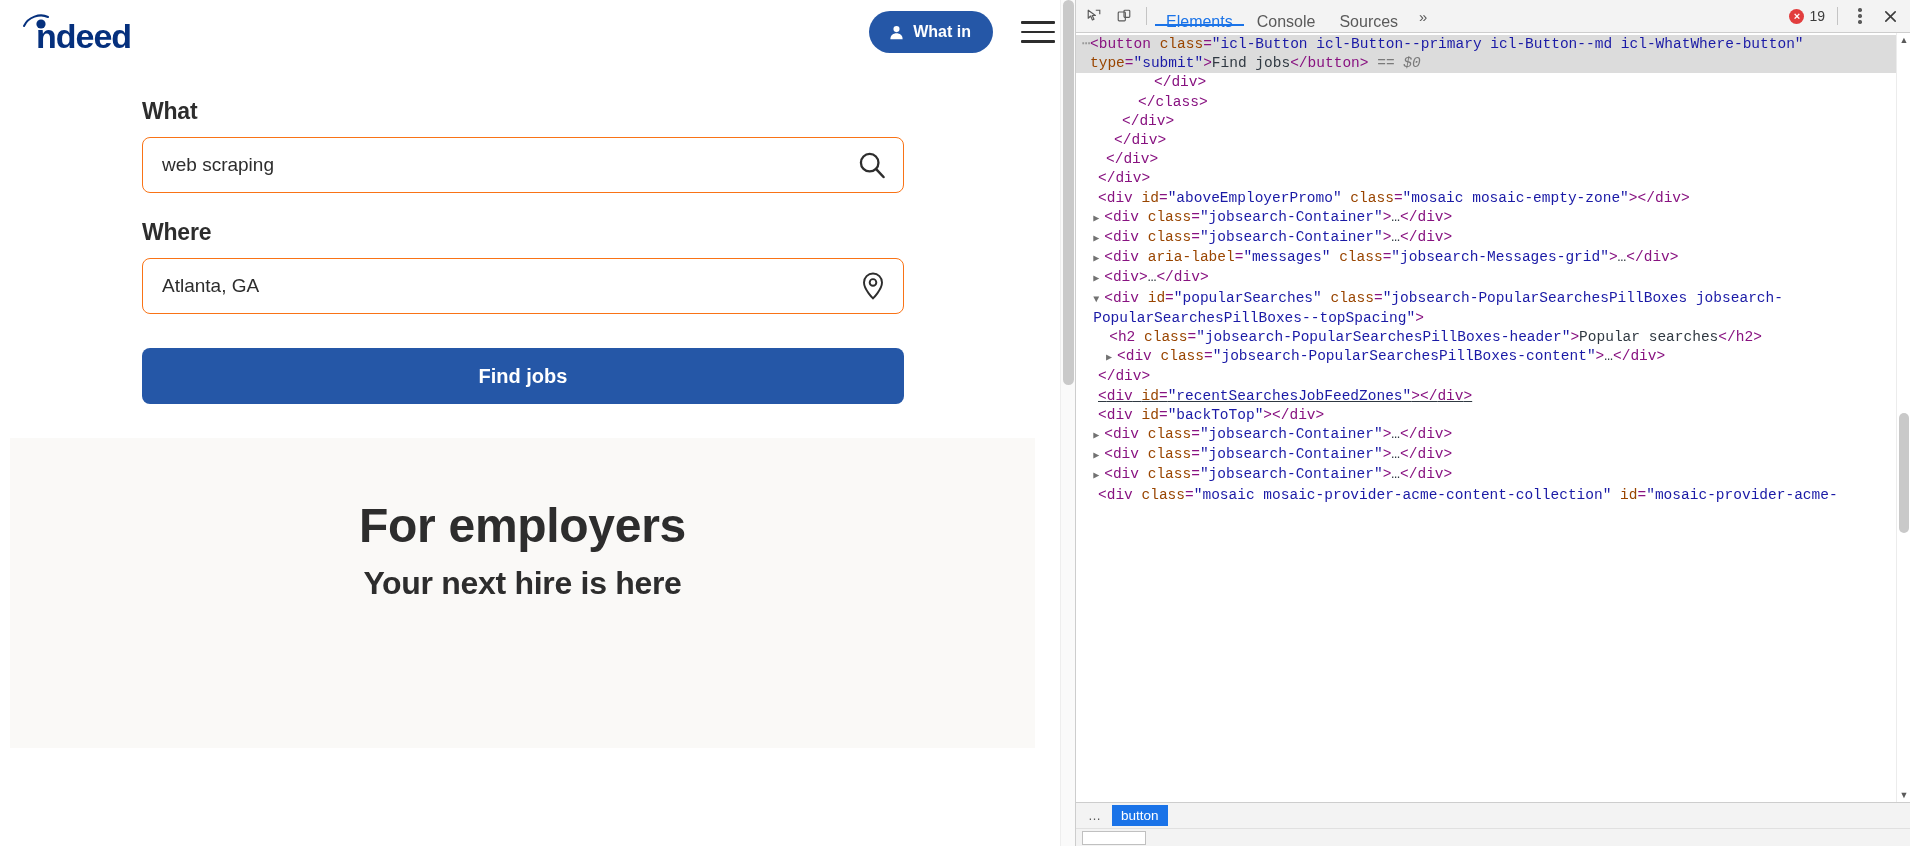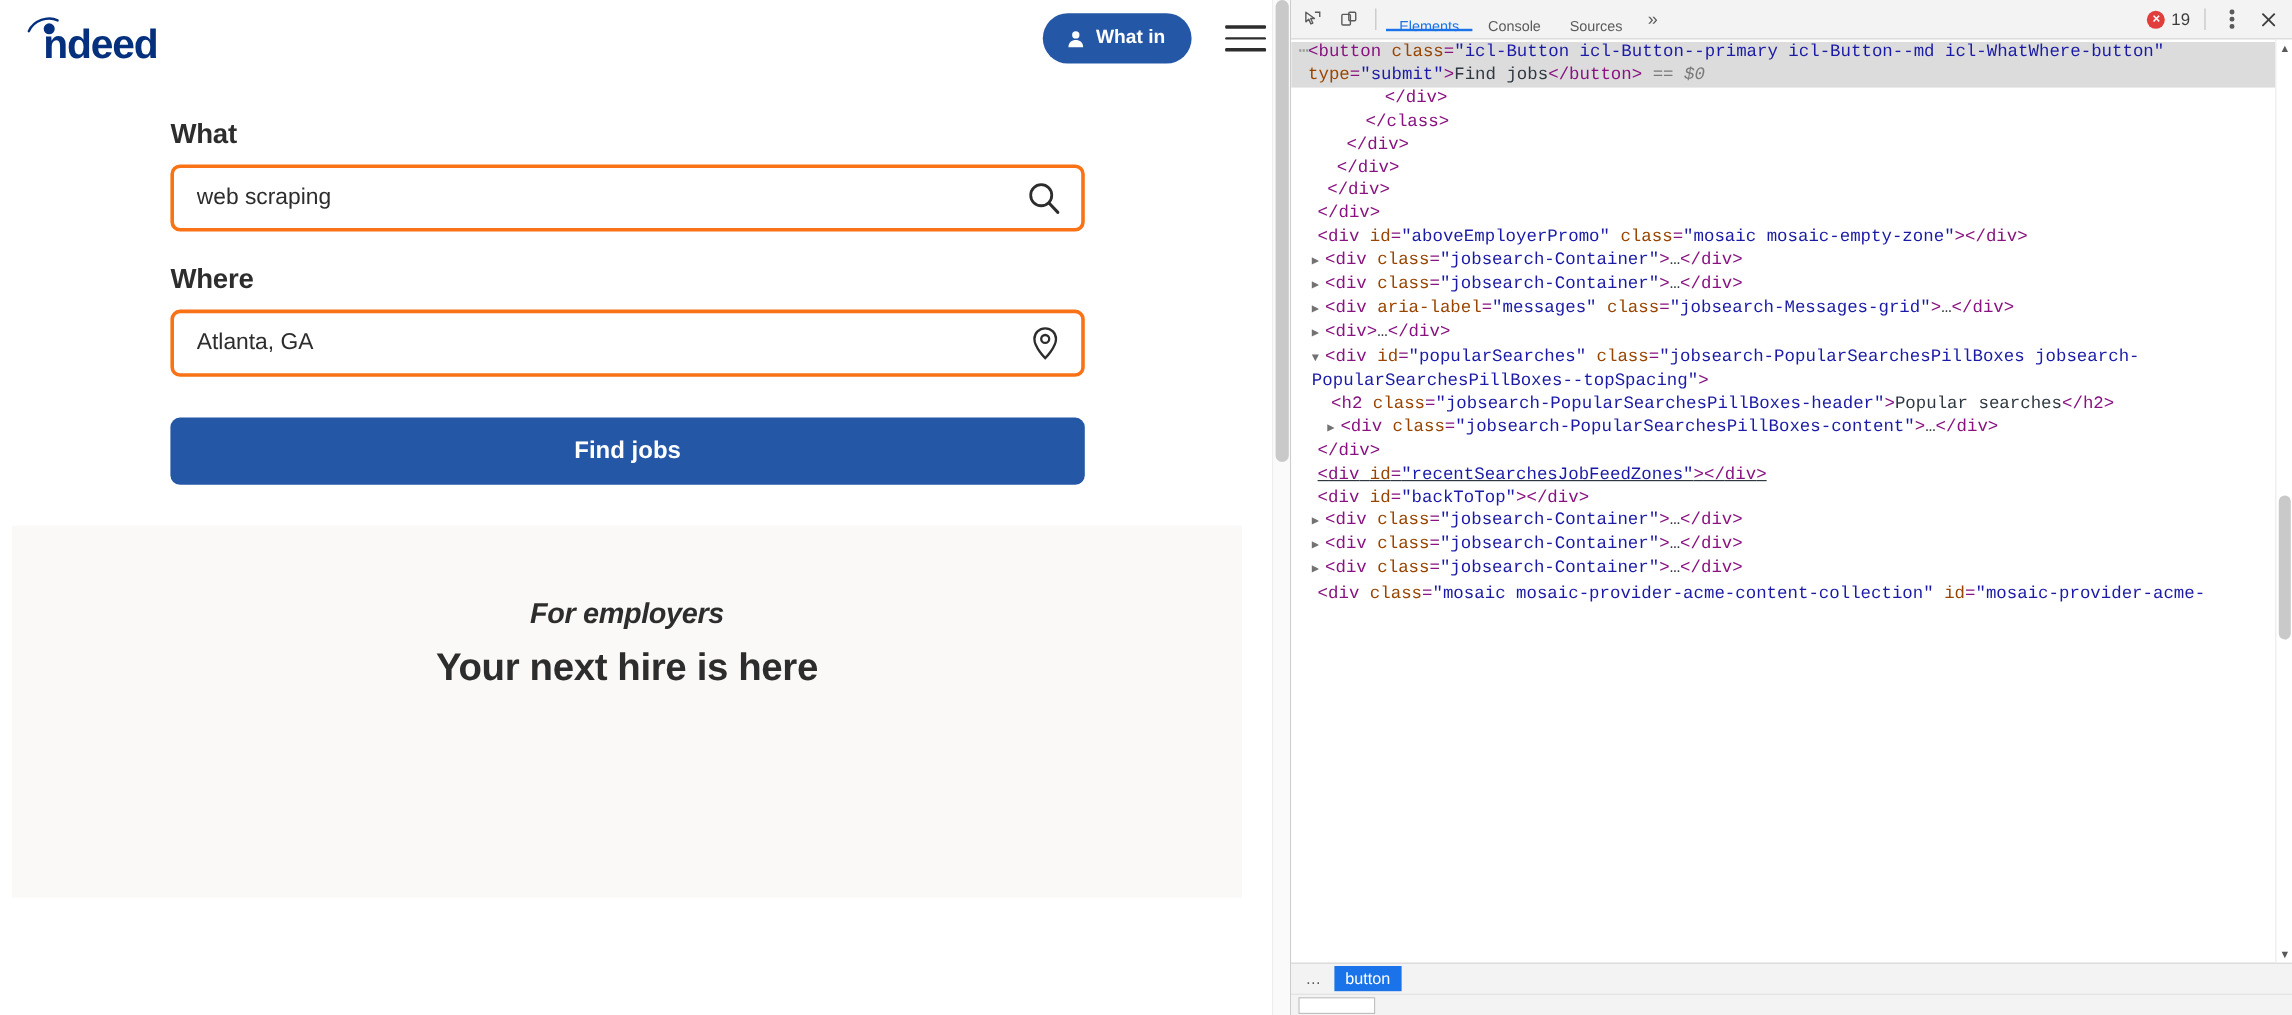--- a/index.html
+++ b/index.html
@@ -68,21 +68,21 @@
   .field-label {
     font-size: 23px;
     font-weight: bold;
     color: #2d2d2d;
     margin-bottom: 12px;
     letter-spacing: -0.2px;
   }
   .input-wrap {
     position: relative;
     height: 56px;
-    border: 3px solid #f97316;
+    border: 1px solid #f97316;
     border-radius: 8px;
     background: #fff;
     display: flex;
   }
   .input-wrap input {
     flex: 1;
     border: none; outline: none;
     background: transparent;
     font-size: 19px;
     color: #2d2d2d;
@@ -132,25 +132,24 @@
   .employers-section {
     margin-top: 34px;
     margin-left: 10px;
     width: 1025px;
     background: #faf9f7;
     padding: 60px 0 0 0;
     text-align: center;
     height: 310px;
   }
   .emp-h1 {
-    font-size: 24px;
+    font-size: 48px;
     font-weight: bold;
     color: #2d2d2d;
     letter-spacing: -0.3px;
-    font-style: italic;
   }
   .emp-h2 {
     font-size: 32px;
     font-weight: bold;
     color: #2d2d2d;
     margin-top: 12px;
     letter-spacing: -0.3px;
   }
 
   
@@ -192,21 +191,21 @@
     display: flex; align-items: center; justify-content: center;
     border: none; background: none; cursor: pointer;
     border-radius: 3px;
   }
   .dt-sep {
     width: 1px; height: 18px;
     background: #c4c4c4;
     margin: 0 6px;
   }
   .dt-tab {
-    font-size: 12px;
+    font-size: 16px;
     color: #5a5a5a;
     padding: 0 11px;
     height: 20px;
     line-height: 32px;
     cursor: pointer;
     white-space: nowrap;
     border-bottom: 2px solid transparent;
   }
   .dt-tab.active {
     color: #1a73e8;

